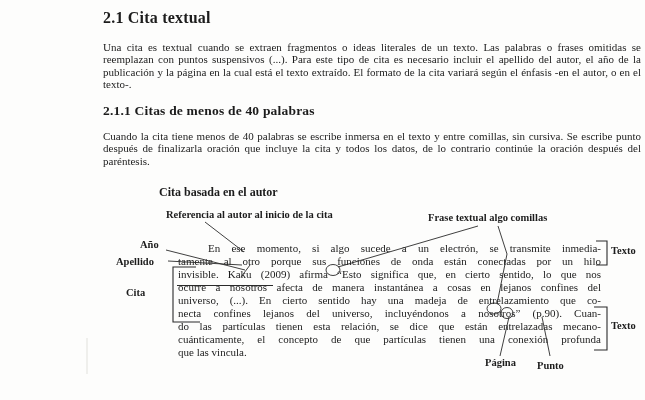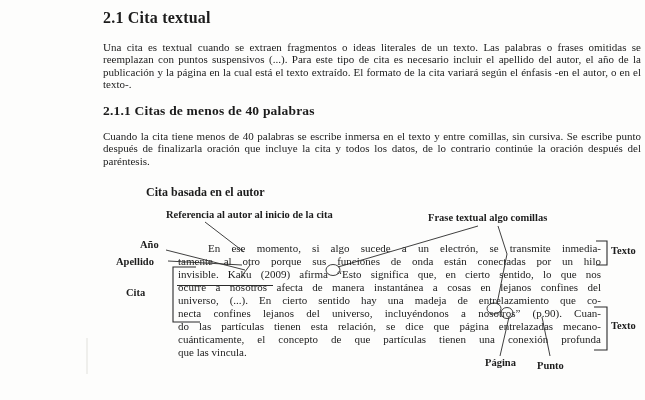--- a/index.html
+++ b/index.html
@@ -32,21 +32,21 @@
     font-size:11px;line-height:12.4px;
     text-align:justify;
   }
   .p1{top:41px;}
   .h2{
     position:absolute;left:55px;top:103px;
     font-size:13.5px;font-weight:bold;letter-spacing:.2px;
   }
   .p2{top:130px;}
   .h3{
-    position:absolute;left:98px;top:185px;
+    position:absolute;left:111px;top:185px;
     font-size:12px;font-weight:bold;
   }
 
   .anno{
     position:absolute;
     font-size:10.5px;font-weight:bold;white-space:nowrap;
   }
   .lbl-referencia{left:118px;top:209px;}
   .lbl-frase{left:380px;top:212px;}
   .lbl-ano{left:92px;top:239px;}
@@ -101,21 +101,21 @@
   <div class="anno lbl-pagina">Página</div>
   <div class="anno lbl-punto">Punto</div>
 
   <div class="quote">
     <div class="qline first">En ese momento, si algo sucede a un electrón, se transmite inmedia-</div>
     <div class="qline">tamente al otro porque sus funciones de onda están conectadas por un hilo</div>
     <div class="qline">invisible. Kaku (2009) afirma “Esto significa que, en cierto sentido, lo que nos</div>
     <div class="qline">ocurre a nosotros afecta de manera instantánea a cosas en lejanos confines del</div>
     <div class="qline">universo, (...). En cierto sentido hay una madeja de entrelazamiento que co-</div>
     <div class="qline">necta confines lejanos del universo, incluyéndonos a nosotros” (p.90). Cuan-</div>
-    <div class="qline">do las partículas tienen esta relación, se dice que página entrelazadas mecano-</div>
+    <div class="qline">do las partículas tienen esta relación, se dice que están entrelazadas mecano-</div>
     <div class="qline">cuánticamente, el concepto de que partículas tienen una conexión profunda</div>
     <div class="qline last">que las vincula.</div>
   </div>
 
   <svg class="overlay" viewBox="0 0 645 400">
 
     <line x1="157" y1="222" x2="196" y2="252" stroke-width="0.9"></line>
     <line x1="430" y1="226" x2="290" y2="267" stroke-width="0.9"></line>
     <polyline points="450,226 459,254 449,304" stroke-width="0.9"></polyline>
     <line x1="118" y1="250" x2="197" y2="270" stroke-width="0.9"></line>

